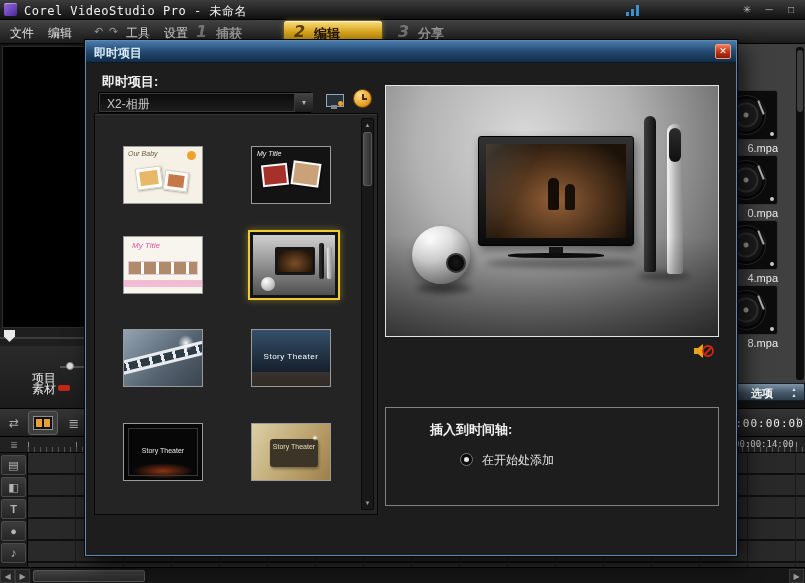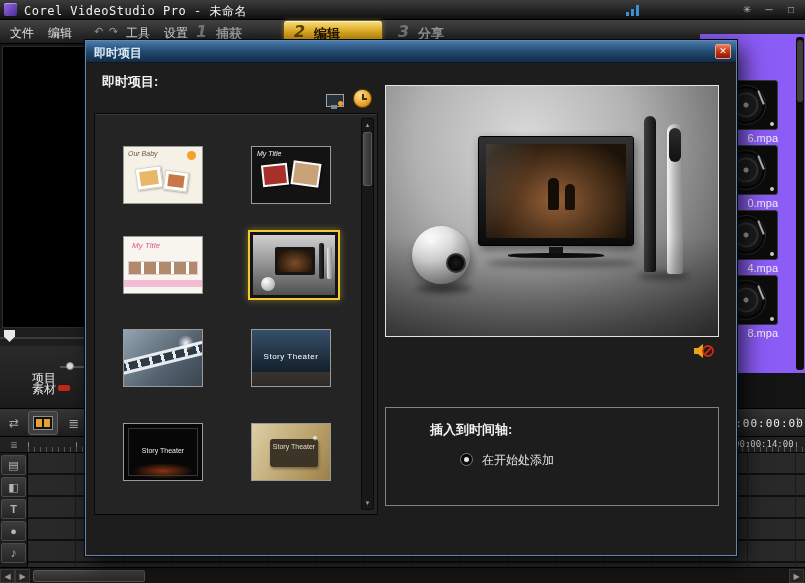--- a/index.html
+++ b/index.html
@@ -79,21 +79,21 @@
                repeating-linear-gradient(180deg,#292929 0 20px,#0f0f0f 20px 22px)}
 
   .hscroll{left:0;top:567px;width:805px;height:16px;background:#161616;border-top:1px solid #000}
   .hs-btn{top:1px;width:15px;height:14px;background:#242424;border:1px solid #383838;color:#999;font-size:8px;
           text-align:center;line-height:13px;cursor:pointer}
   .hs-left{left:0}.hs-right{left:15px}.hs-end{left:789px}
   .hs-thumb{left:33px;top:2px;width:112px;height:12px;background:linear-gradient(#424242,#2a2a2a);
             border:1px solid #555;border-radius:2px;cursor:pointer}
 
   
-  .library{left:700px;top:34px;width:105px;height:339px;background:#8b5cf6}
+  .library{left:700px;top:44px;width:105px;height:339px;background:#404040}
   .vscroll{left:96px;top:3px;width:8px;height:333px;background:#0d0d0d;border-radius:3px}
   .vthumb{left:1px;top:3px;width:6px;height:62px;background:#3e3e3e;border-radius:3px;cursor:pointer}
   .lib-item{left:14px;width:64px;height:50px;background:#0c0c0c;border:1px solid #383838;border-radius:3px;cursor:pointer}
   .li1{top:46px}.li2{top:111px}.li3{top:176px}.li4{top:241px}
   .disc{left:11px;top:4px;width:40px;height:40px;border-radius:50%;border:1px solid #2a2a2a;
     background:radial-gradient(circle,#9a9a9a 0 2px,#1c1c1c 3px 10px,#323232 11px 12px,#141414 13px 16px,#060606 17px)}
   .disc::after{content:"";position:absolute;top:4px;right:3px;width:2px;height:15px;background:#b0b0b0;transform:rotate(-22deg)}
   .knob{right:3px;bottom:3px;width:4px;height:4px;border-radius:50%;background:#c8c8c8}
   .lib-label{left:0;width:78px;text-align:right;font-size:11px;color:#f0f0f0;white-space:nowrap}
   .ll1{top:98px}.ll2{top:163px}.ll3{top:228px}.ll4{top:293px}
@@ -347,28 +347,37 @@
     <div class="lib-label ll3">4.mpa</div>
     <div class="lib-item li4">
       <div class="disc"></div>
         <div class="knob"></div>
     </div>
     <div class="lib-label ll4">8.mpa</div>
     <div class="vscroll">
       <div class="vthumb"></div>
     </div>
   </div>
+  <div class="options-bar">
+    <span class="opt-label">选项</span>
+    <div class="opt-chev oc1">▲</div>
+    <div class="opt-chev oc2">▲</div>
+  </div>
 
   <div class="dialog">
     <div class="dlg-header">
       <span class="dlg-title">即时项目</span>
     </div>
     <div class="dlg-close">✕</div>
 
     <div class="sel-label">即时项目:</div>
+    <div class="dropdown">
+      <span class="dd-value">X2-相册</span>
+      <div class="dd-arrow">▼</div>
+    </div>
     <div class="ibtn ib-monitor">
         <span class="mon-dot"></span>
       </div>
     <div class="ibtn ib-clock"></div>
 
     <div class="tpanel">
       <div class="thumb pt1 v1">
         <div class="art">
           <span class="tlabel">Our Baby</span>
           <i class="d1"></i>

